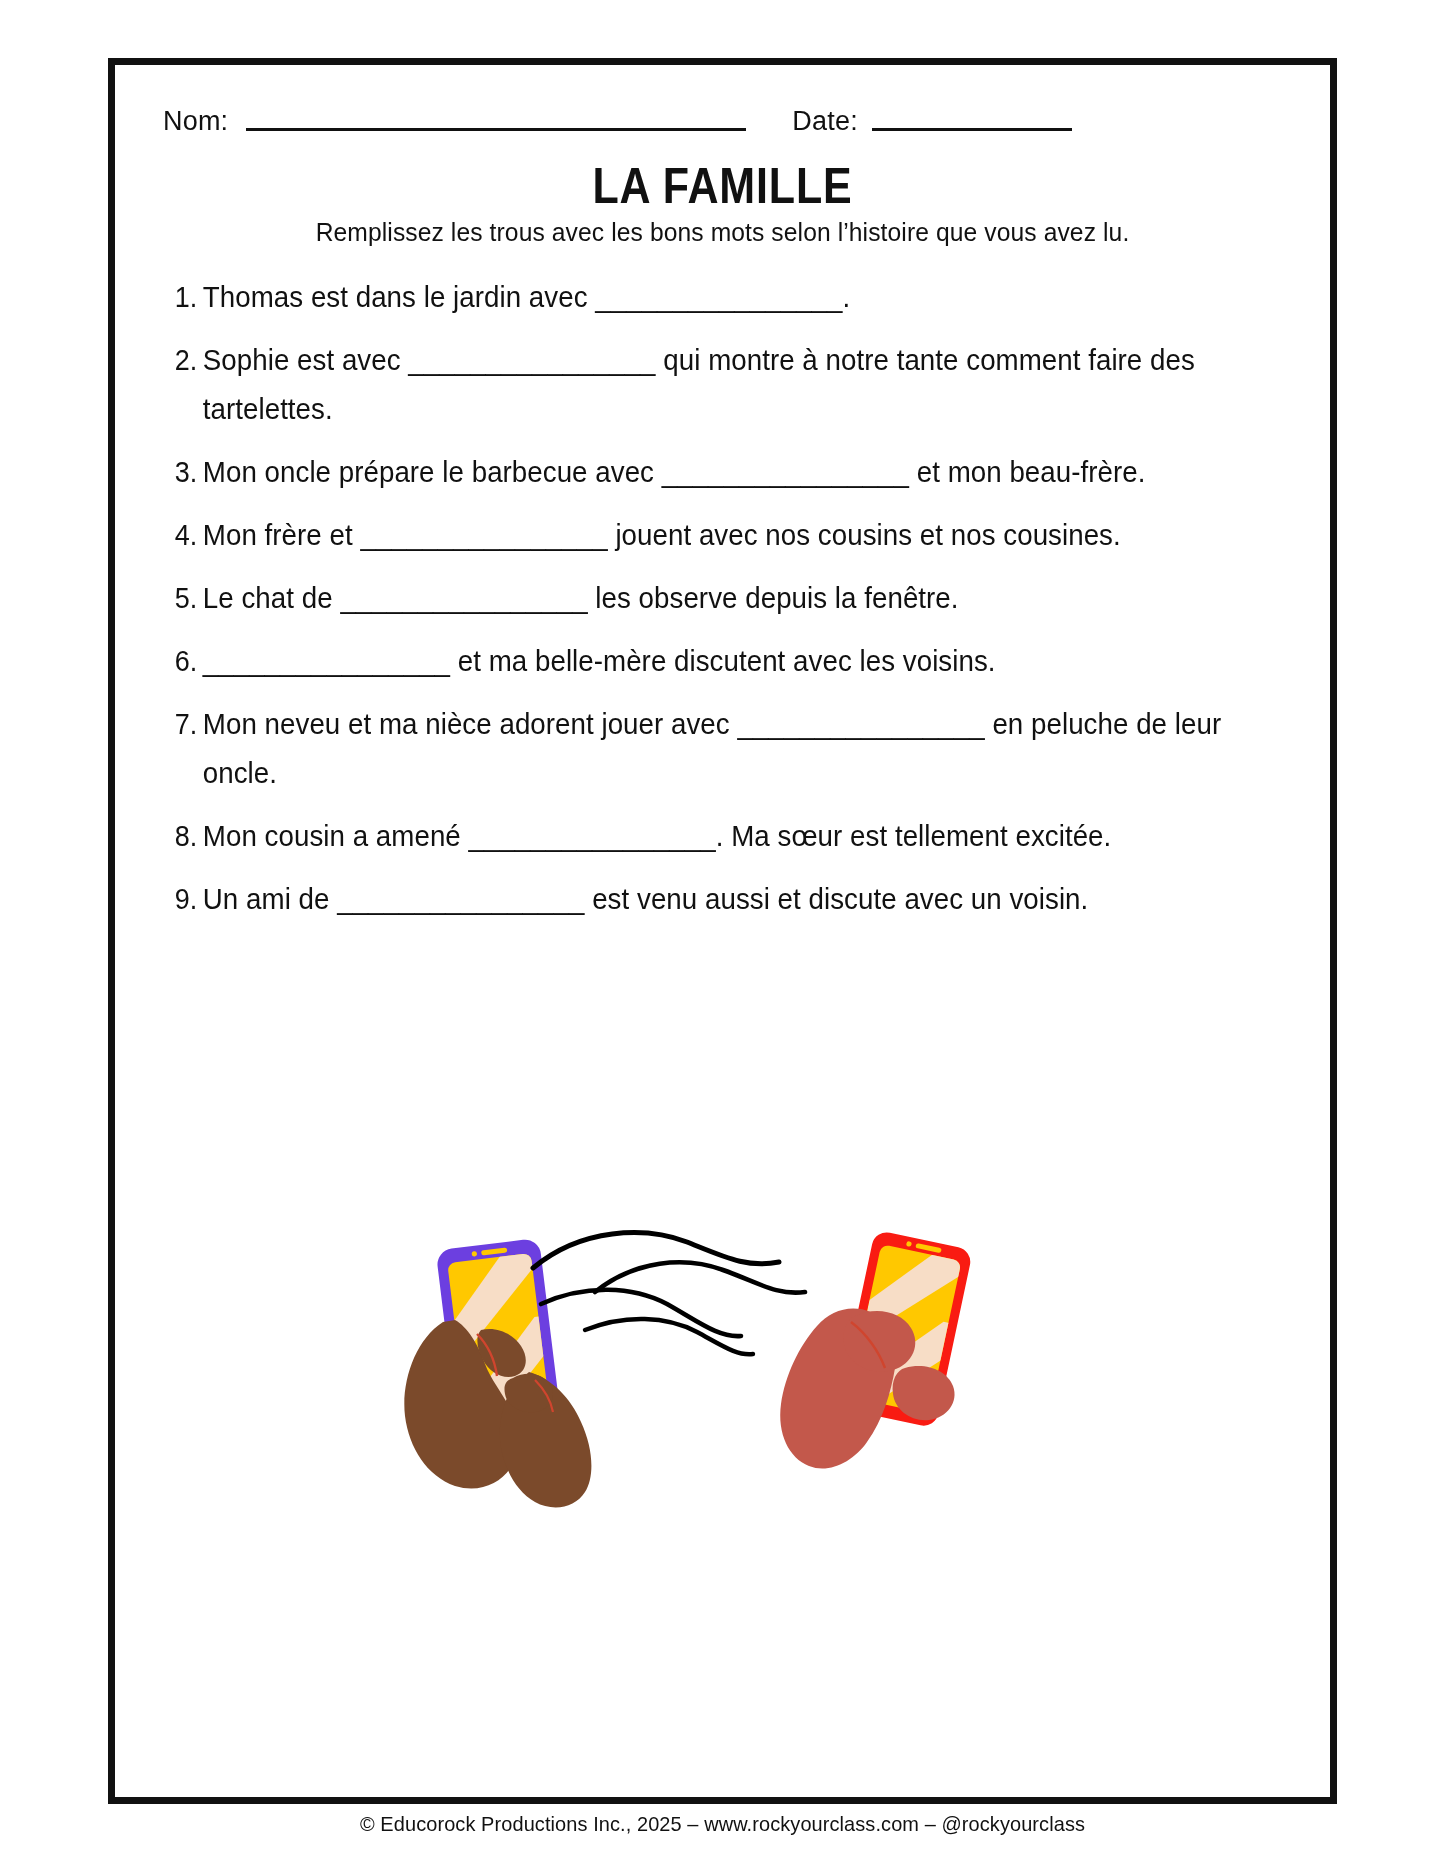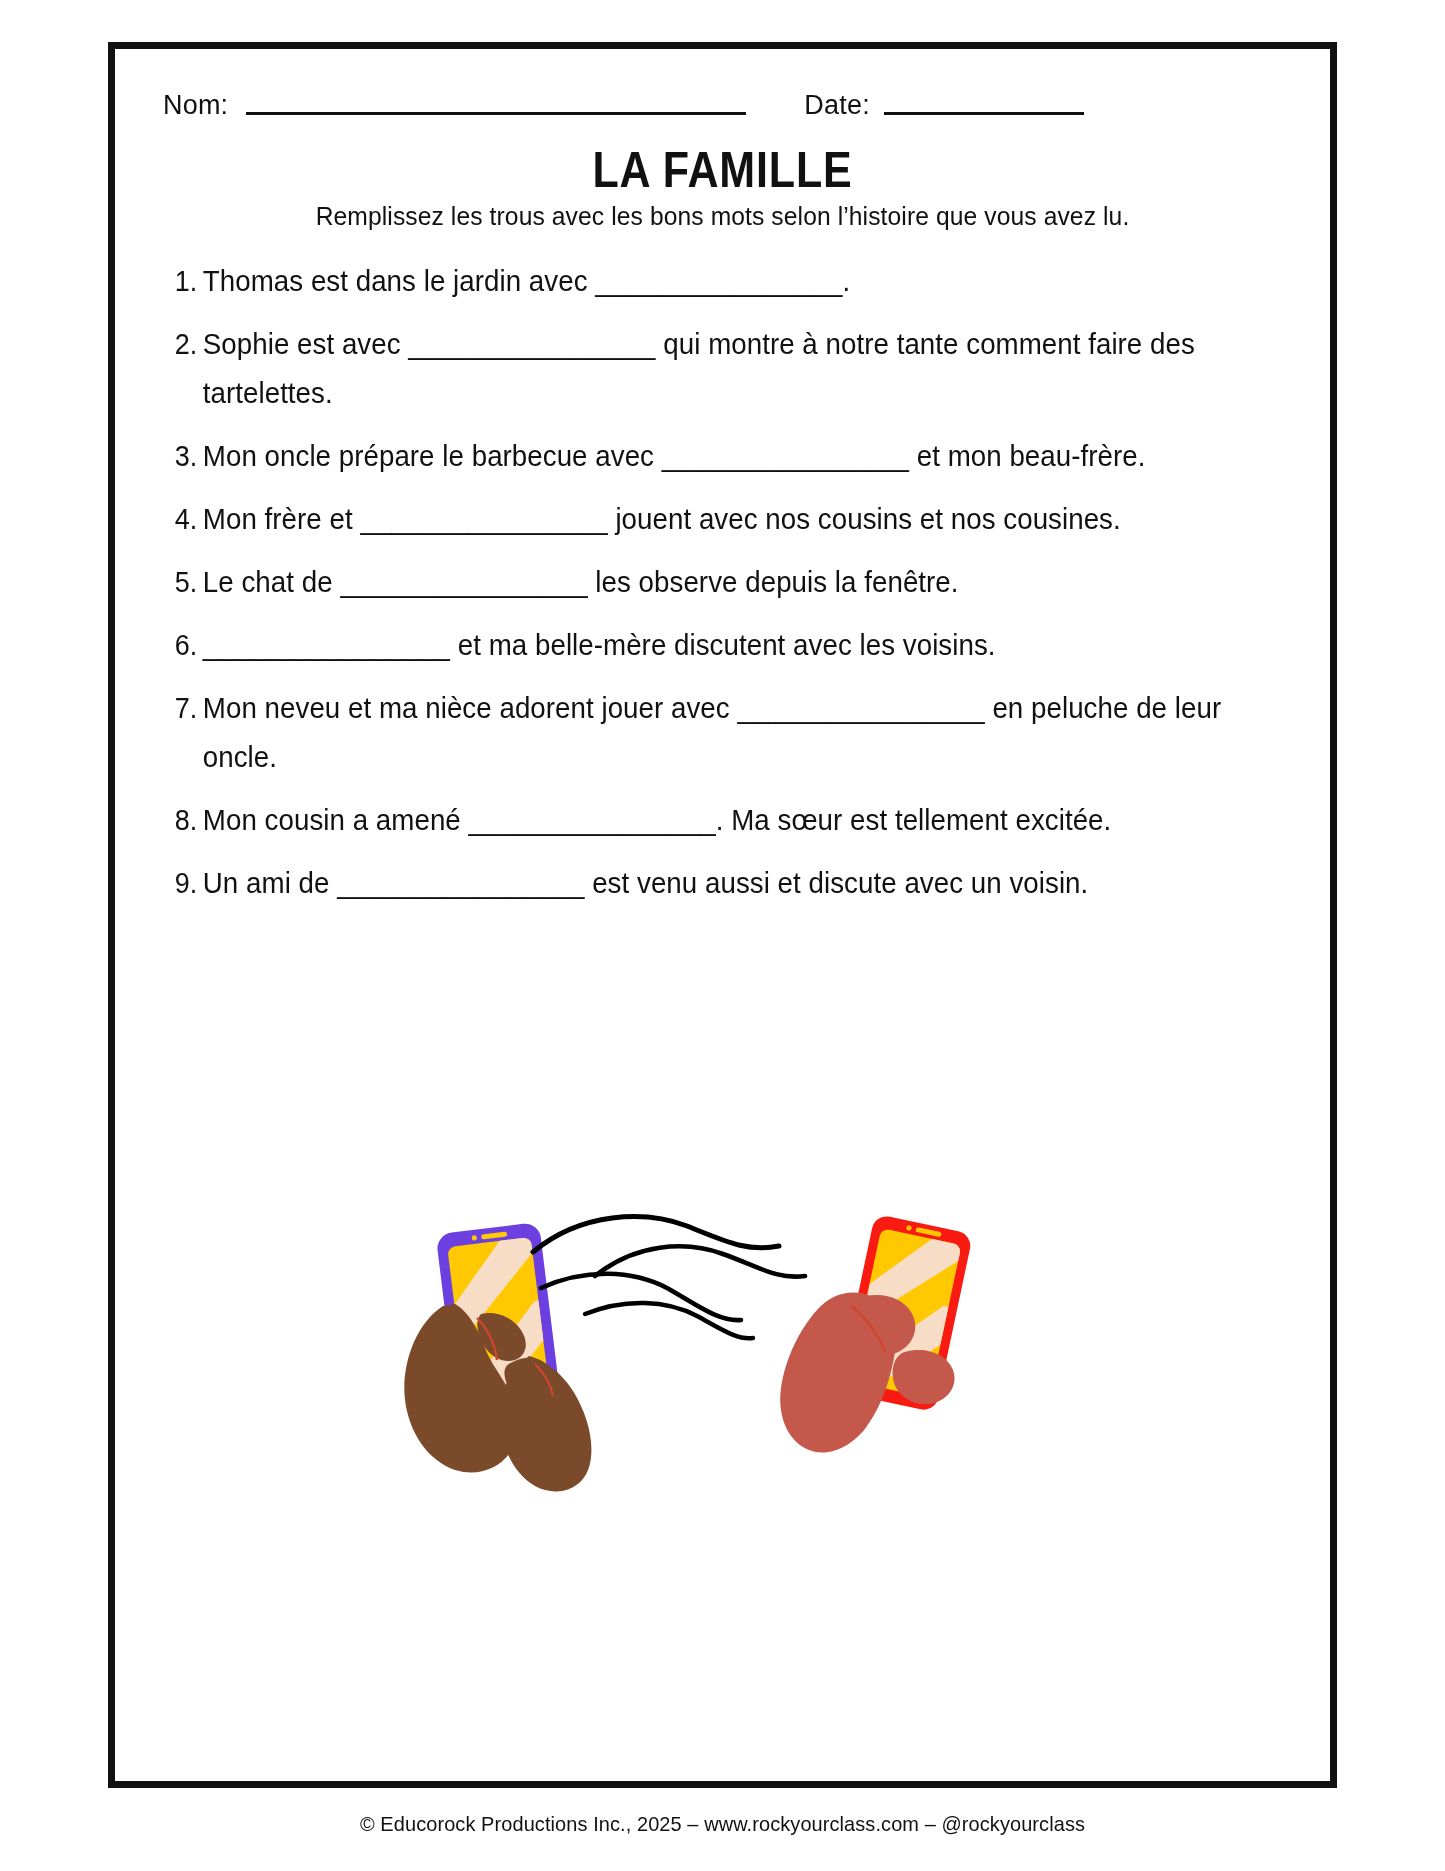--- a/index.html
+++ b/index.html
@@ -13,21 +13,21 @@
     position: relative;
     width: 1445px;
     height: 1871px;
     background: #ffffff;
     overflow: hidden;
   }
   
   #sheet-frame {
     position: absolute;
     left: 108px;
-    top: 42px;
+    top: 58px;
     width: 1229px;
     height: 1746px;
     border: 7px solid #111111;
     background: #ffffff;
   }
   
   #meta-row {
     position: absolute;
     left: 48px;
     top: 28px;
@@ -45,21 +45,21 @@
     white-space: nowrap;
     font-stretch: condensed;
   }
   .meta-rule {
     border-bottom: 3px solid #111;
     height: 1px;
     margin-bottom: 8px;
   }
   #nom-rule { width: 500px; margin-left: 18px; }
   #date-rule { width: 200px; margin-left: 14px; }
-  #date-label-wrap { margin-left: 58px; display:flex; align-items:flex-end; }
+  #date-label-wrap { margin-left: 46px; display:flex; align-items:flex-end; }
 
   
   #title {
     position: absolute;
     top: 92px;
     left: 0; right: 0;
     text-align: center;
     font-size: 50px;
     font-weight: 700;
     letter-spacing: 1px;

